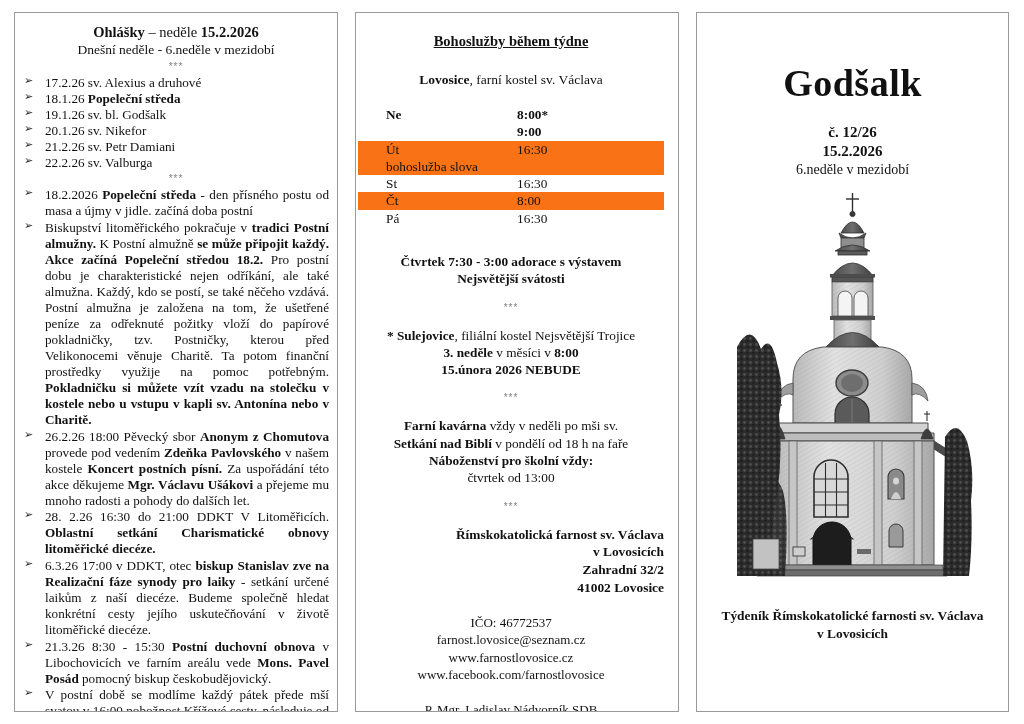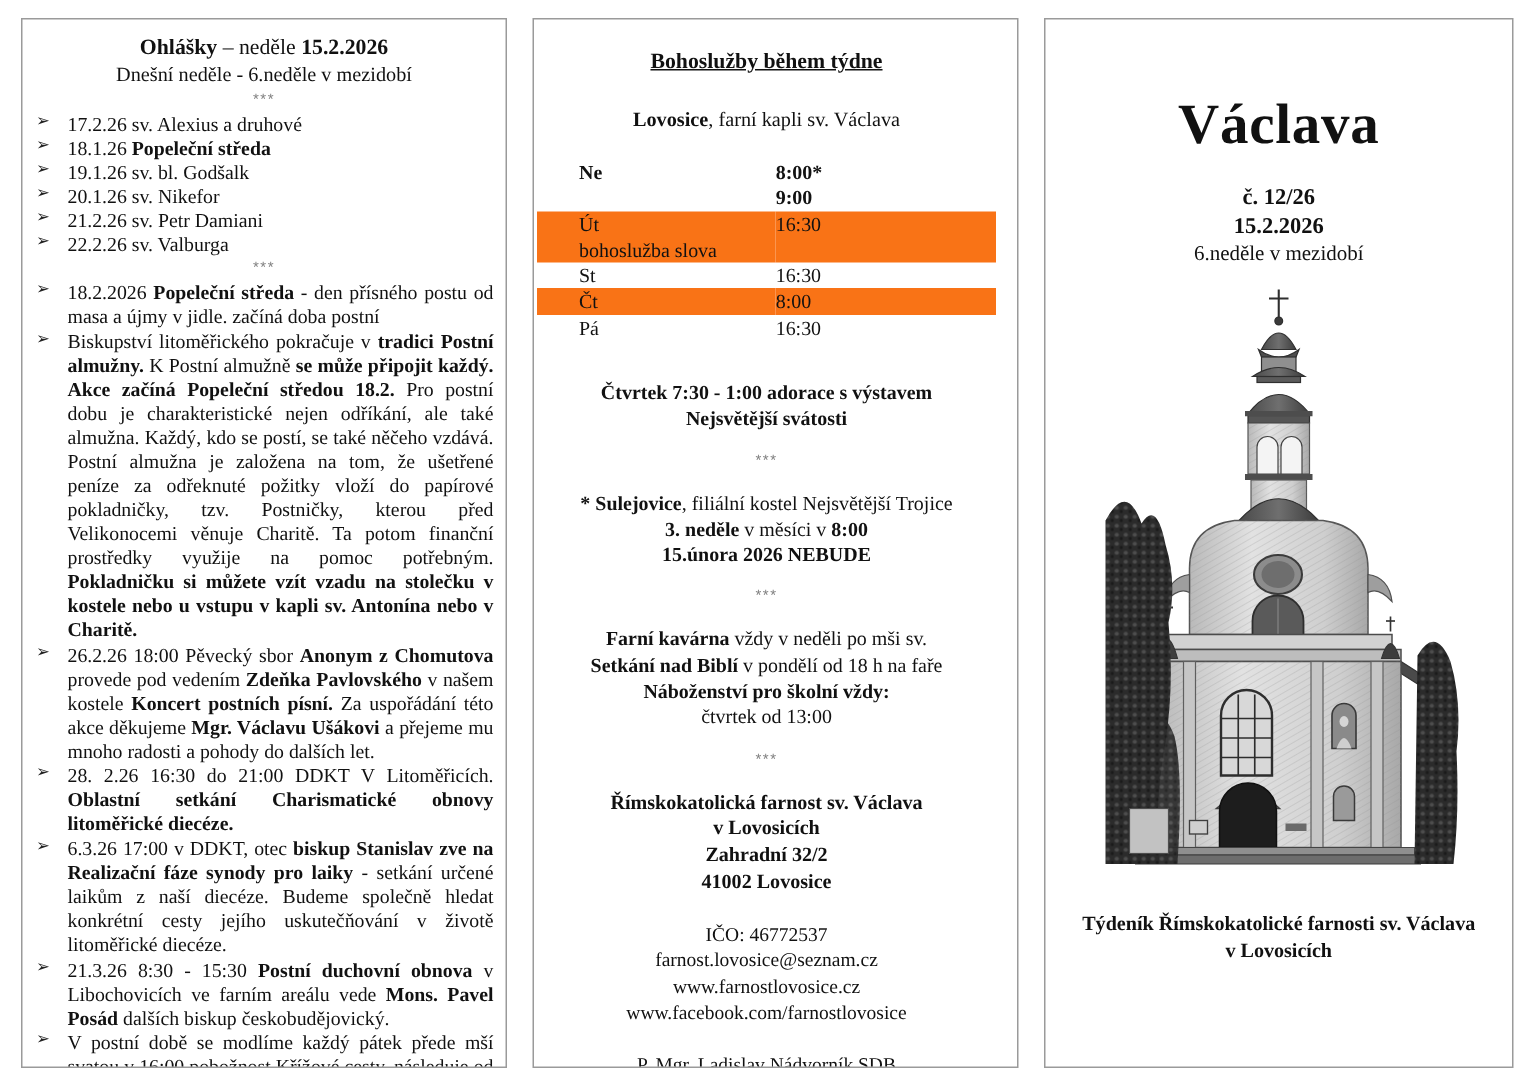--- a/index.html
+++ b/index.html
@@ -118,21 +118,21 @@
   }
   .c2-block.bold { font-weight: bold; }
   .sp-lg { height: 26px; }
   .sp-md { height: 18px; }
   .c2-contact {
     text-align: center;
     font-size: 13px;
     line-height: 1.32;
   }
   .c2-addr {
-    text-align: center;
+    text-align: right;
     font-weight: bold;
     font-size: 13.4px;
     line-height: 1.32;
   }
 
   
   .mast-title {
     text-align: center;
     font-weight: bold;
     font-size: 38px;
@@ -193,31 +193,31 @@
       </ul>
 
     <div class="stars">***</div>
 
     <ul class="bullets" id="items-list">
         <li><span>18.2.2026 </span><b>Popeleční středa</b><span> - den přísného postu od masa a újmy v jidle. začíná doba postní</span></li>
         <li><span>Biskupství litoměřického pokračuje v </span><b>tradici Postní almužny.</b><span> K Postní almužně </span><b>se může připojit každý. Akce začíná Popeleční středou 18.2.</b><span> Pro postní dobu je charakteristické nejen odříkání, ale také almužna. Každý, kdo se postí, se také něčeho vzdává. Postní almužna je založena na tom, že ušetřené peníze za odřeknuté požitky vloží do papírové pokladničky, tzv. Postničky, kterou před Velikonocemi věnuje Charitě. Ta potom finanční prostředky využije na pomoc potřebným. </span><b>Pokladničku si můžete vzít vzadu na stolečku v kostele nebo u vstupu v kapli sv. Antonína nebo v  Charitě.</b></li>
         <li><span>26.2.26     18:00     Pěvecký     sbor     </span><b>Anonym z Chomutova</b><span> provede pod vedením </span><b>Zdeňka Pavlovského</b><span> v našem kostele </span><b>Koncert postních písní.</b><span> Za uspořádání této akce děkujeme </span><b>Mgr. Václavu Ušákovi</b><span> a přejeme mu mnoho radosti a pohody do dalších let.</span></li>
         <li><span>28. 2.26 16:30 do 21:00 DDKT V Litoměřicích. </span><b>Oblastní setkání Charismatické obnovy litoměřické diecéze.</b></li>
         <li><span>6.3.26 17:00 v DDKT, otec </span><b>biskup Stanislav zve na Realizační fáze synody pro laiky</b><span> - setkání určené laikům z naší diecéze. Budeme společně hledat konkrétní cesty jejího uskutečňování v životě litoměřické diecéze.</span></li>
-        <li><span>21.3.26 8:30 - 15:30 </span><b>Postní duchovní obnova</b><span> v Libochovicích ve farním areálu vede </span><b>Mons. Pavel Posád</b><span> dalších biskup českobudějovický.</span></li>
+        <li><span>21.3.26 8:30 - 15:30 </span><b>Postní duchovní obnova</b><span> v Libochovicích ve farním areálu vede </span><b>Mons. Pavel Posád</b><span> pomocný biskup českobudějovický.</span></li>
         <li><span>V postní době se modlíme každý pátek přede mší svatou v 16:00 pobožnost Křížové cesty, následuje od 16:30 mše svatá,</span></li>
       </ul>
   </div>
 
   <div class="panel" id="col-services">
 
     <div class="c2-title">Bohoslužby během týdne</div>
 
     <div class="c2-place">
-      <b>Lovosice</b><span>, farní kapli sv. Václava</span>
+      <b>Lovosice</b><span>, farní kostel sv. Václava</span>
     </div>
 
     <table class="sched">
       <tbody id="sched-body">
           <tr class="bold">
             <td class="day">Ne</td>
             <td class="time">8:00*</td>
           </tr>
           <tr class="bold">
             <td class="day">&nbsp;</td>
@@ -241,21 +241,21 @@
           </tr>
           <tr>
             <td class="day">Pá</td>
             <td class="time">16:30</td>
           </tr>
         </tbody>
     </table>
 
     <div class="sp-lg"></div>
 
-    <div class="c2-block bold">Čtvrtek 7:30 - 1:00 adorace s výstavem</div>
+    <div class="c2-block bold">Čtvrtek 7:30 - 3:00 adorace s výstavem</div>
     <div class="c2-block bold">Nejsvětější svátosti</div>
 
     <div class="stars stars-wide">***</div>
 
     <div class="c2-block">
       <b>* </b><b>Sulejovice</b><span>, filiální kostel Nejsvětější Trojice</span>
     </div>
     <div class="c2-block">
       <b>3. neděle</b><span> v měsíci v </span><b>8:00</b>
     </div>
@@ -287,21 +287,21 @@
     <div class="c2-contact">www.facebook.com/farnostlovosice</div>
 
     <div class="sp-md"></div>
 
     <div class="c2-contact">P. Mgr. Ladislav Nádvorník SDB</div>
 
   </div>
 
   <div class="panel" id="col-masthead">
 
-    <div class="mast-title">Václava</div>
+    <div class="mast-title">Godšalk</div>
 
     <div class="mast-issue">č. 12/26</div>
     <div class="mast-issue" style="margin-top:0">15.2.2026</div>
     <div class="mast-week">6.neděle v mezidobí</div>
 
     <div class="church-wrap">
       <svg viewBox="0 0 243 400" xmlns="http://www.w3.org/2000/svg" role="img">
         <defs>
           <linearGradient id="wallG" x1="0" y1="0" x2="1" y2="0">
             <stop offset="0%" stop-color="#b9b9b9"></stop>

